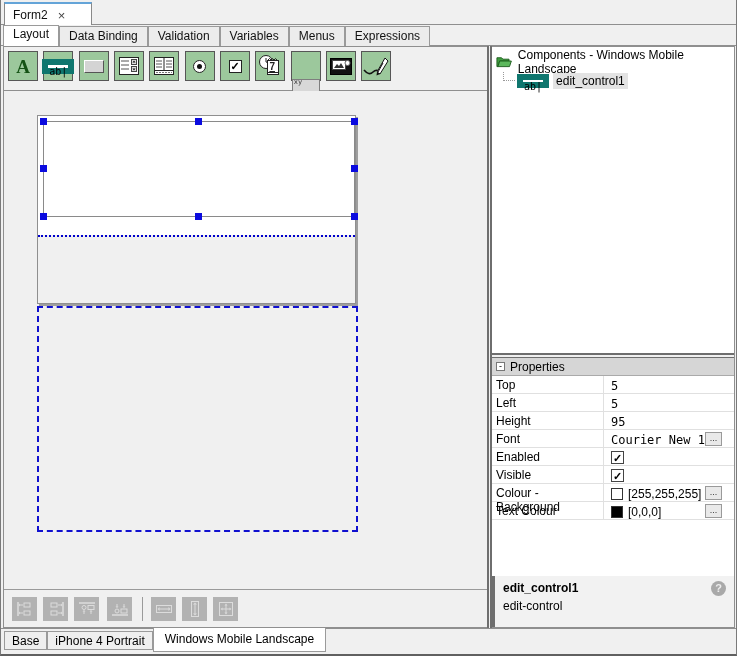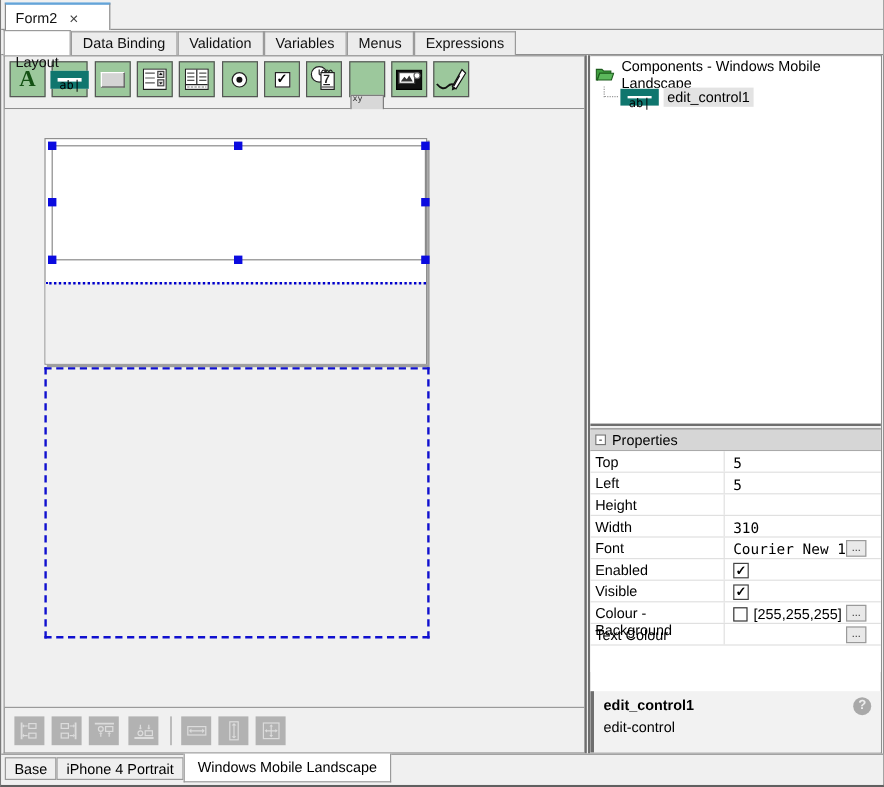--- a/index.html
+++ b/index.html
@@ -27,21 +27,21 @@
   .doc-tab .lbl { color:#111; }
   .doc-tab .close { color:#444; font-size:13px; cursor:default; line-height:1; }
 
   
   .sub-tabbar { position:absolute; left:0; top:25px; right:0; height:21px; display:flex; padding-left:2px; border-bottom:1px solid #8f8f8f; background:#f0f0f0; }
   .stab {
     height:20px; margin-top:1px; padding:2px 9px 0 9px;
     border:1px solid #9a9a9a; border-bottom:none; background:#ececec;
     color:#111; white-space:nowrap;
   }
-  .stab.active { background:#fff; height:21px; margin-top:0; padding-top:19px; position:relative; z-index:2; }
+  .stab.active { background:#fff; height:21px; margin-top:0; padding-top:1px; position:relative; z-index:2; }
 
   
   .left-panel { position:absolute; left:2px; top:46px; width:484px; height:582px; background:#f0f0f0; border:1px solid #8f8f8f; border-right:none; }
   .v-splitter { position:absolute; left:486px; top:46px; width:5px; height:582px; background:#f0f0f0; border-left:2px solid #6e6e6e; border-right:2px solid #6e6e6e; }
   .right-panel { position:absolute; left:491px; top:46px; width:243px; height:582px; background:#ffffff; border:1px solid #8f8f8f; border-left:none; }
 
   
   .main-toolbar { position:absolute; left:0; top:0; right:0; height:44px; padding:4px 0 0 4px; border-bottom:1px solid #8f8f8f; }
   .tbtn {
     display:inline-flex; align-items:center; justify-content:center;
@@ -344,24 +344,21 @@
       <div class="prow">
         <div class="pname">Top</div>
         <div class="pval mono">5</div>
       </div>
       <div class="prow">
         <div class="pname">Left</div>
         <div class="pval mono">5</div>
       </div>
       <div class="prow">
         <div class="pname">Height</div>
-      </div>
-      <div class="prow">
-        <div class="pname">Width</div>
-        <div class="pval mono">310</div>
+        <div class="pval mono">95</div>
       </div>
       <div class="prow">
         <div class="pname">Font</div>
         <div class="pval mono">Courier New 12</div>
         <div class="ellipsis-btn">...</div>
       </div>
       <div class="prow">
         <div class="pname">Enabled</div>
         <div class="pval">
             <span class="cbox">✓</span>
@@ -376,20 +373,24 @@
       <div class="prow">
         <div class="pname">Colour - Background</div>
         <div class="pval">
           <span class="swatch swatch-white"></span>
           <span>[255,255,255]</span>
         </div>
         <div class="ellipsis-btn">...</div>
       </div>
       <div class="prow">
         <div class="pname">Text Colour</div>
+        <div class="pval">
+          <span class="swatch swatch-black"></span>
+          <span>[0,0,0]</span>
+        </div>
         <div class="ellipsis-btn">...</div>
       </div>
     </div>
 
     <div class="desc-panel">
       <div class="desc-name">edit_control1</div>
       <div class="desc-type">edit-control</div>
       <div class="help-circle">?</div>
     </div>
   </div>

